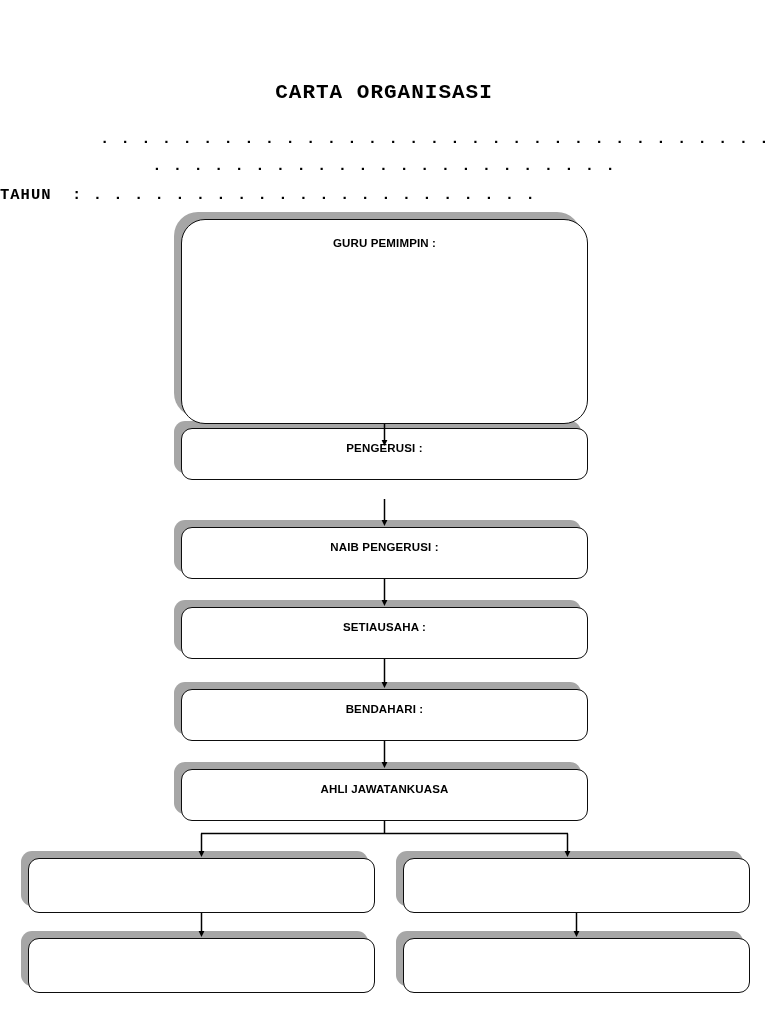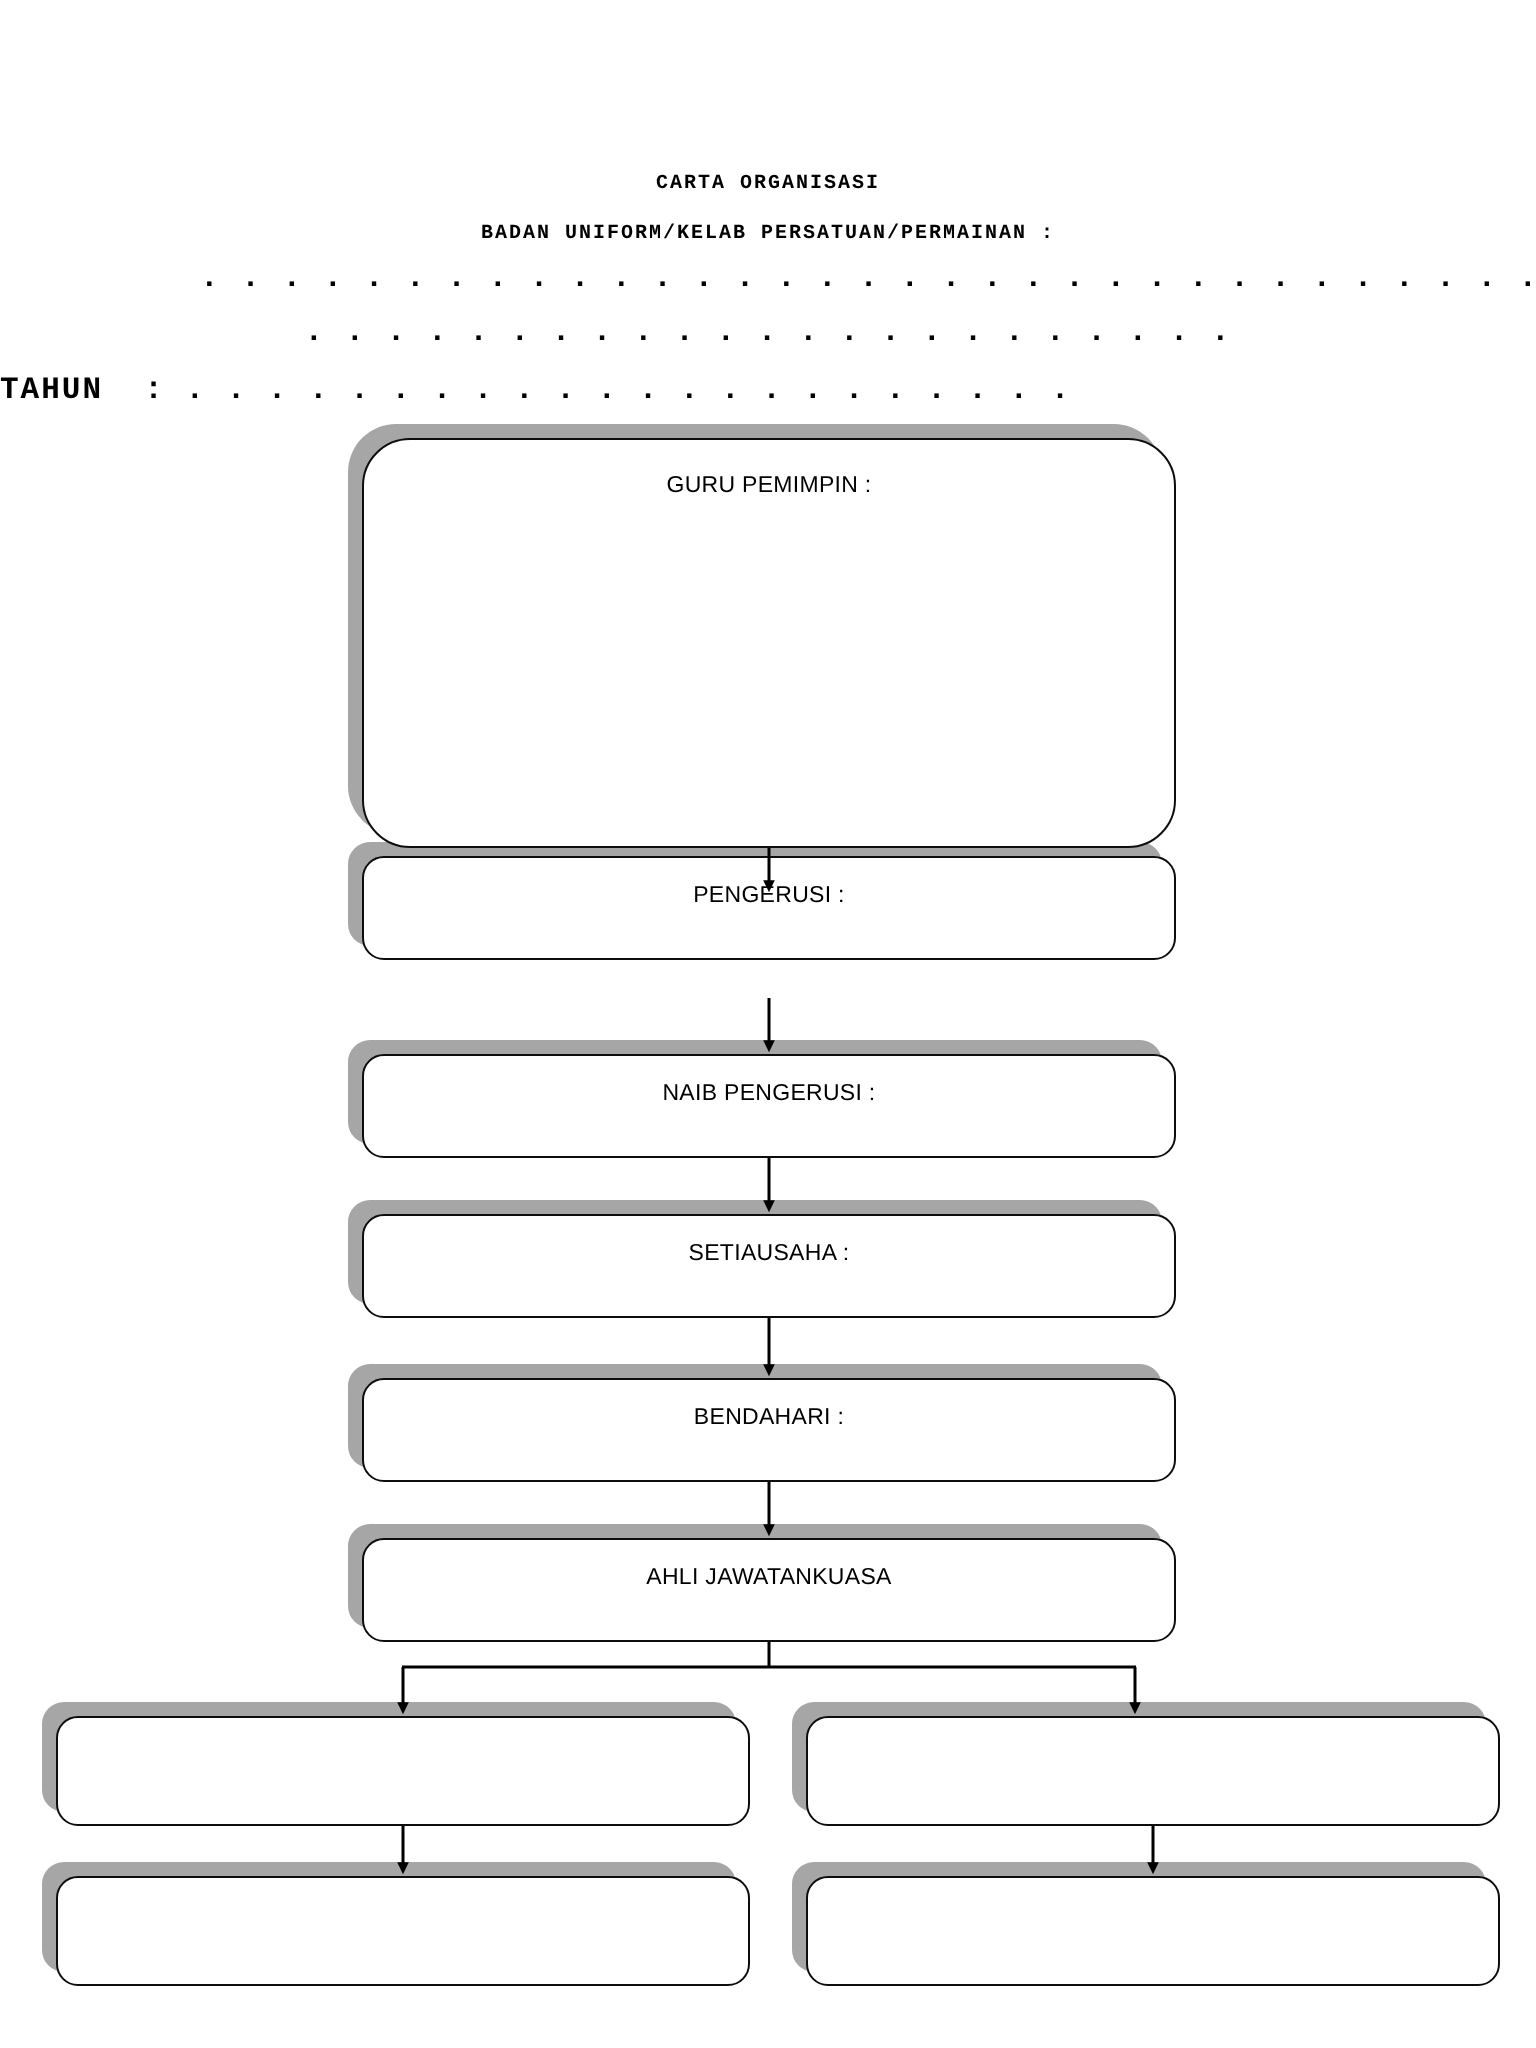--- a/index.html
+++ b/index.html
@@ -30,21 +30,21 @@
   .title-block {
     position: absolute;
     left: 0;
     top: 80px;
     width: 768px;
     text-align: center;
   }
   .title-line {
     font-family: "Liberation Mono", "DejaVu Sans Mono", monospace;
     font-weight: bold;
-    font-size: 10px;
+    font-size: 21px;
     letter-spacing: 1.0px;
     line-height: 25px;
     white-space: pre;
   }
   .title-line-1 { }
   .title-line-2 { }
 
   .dots-line {
     position: absolute;
     font-family: "Liberation Mono", "DejaVu Sans Mono", monospace;
@@ -104,21 +104,21 @@
     background: #ffffff;
     border: 1.4px solid #0d0d0d;
     z-index: 2;
   }
   .node .label {
     position: absolute;
     left: 0;
     width: 100%;
     text-align: center;
     font-family: "Liberation Sans", sans-serif;
-    font-weight: normal;
+    font-weight: bold;
     font-size: 11.5px;
     letter-spacing: 0.15px;
     color: #000000;
     z-index: 3;
   }
 
   
   .node-top { left: 181px; top: 219px; width: 407px; height: 205px; }
   .node-top .shadow { border-radius: 24px; }
   .node-top .face   { border-radius: 24px; }
@@ -156,21 +156,20 @@
     pointer-events: none;
   }
 </style>
 </head>
 <body>
 
 <div id="page">
 
   <div class="title-block">
     <div class="title-line title-line-1">CARTA ORGANISASI</div>
-    <div class="title-line title-line-2">BADAN UNIFORM/KELAB PERSATUAN/PERMAINAN :</div>
   </div>
 
   <div class="dots-line dots-row-1">. . . . . . . . . . . . . . . . . . . . . . . . . . . . . . . . . . . . . . . . . .</div>
 
   <div class="dots-line dots-row-2">. . . . . . . . . . . . . . . . . . . . . . .</div>
 
   <div class="tahun-row">TAHUN  : . . . . . . . . . . . . . . . . . . . . . .</div>
 
   <svg id="connectors" viewBox="0 0 768 1024" width="768" height="1024">
     <defs>

